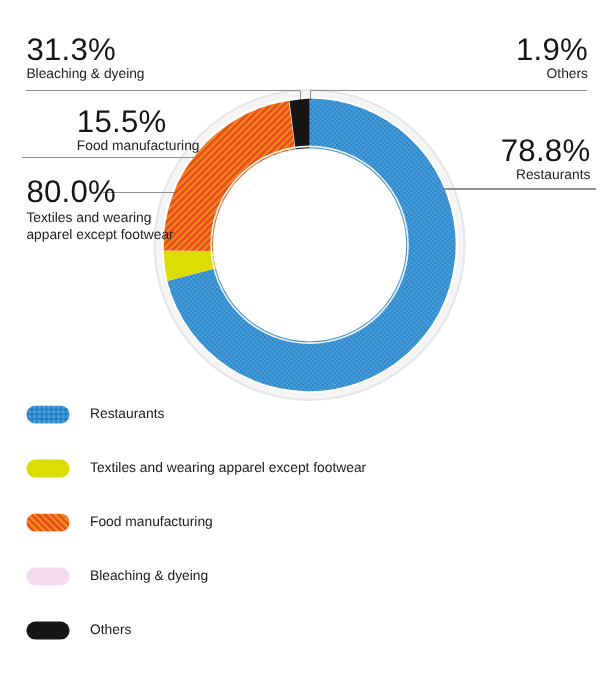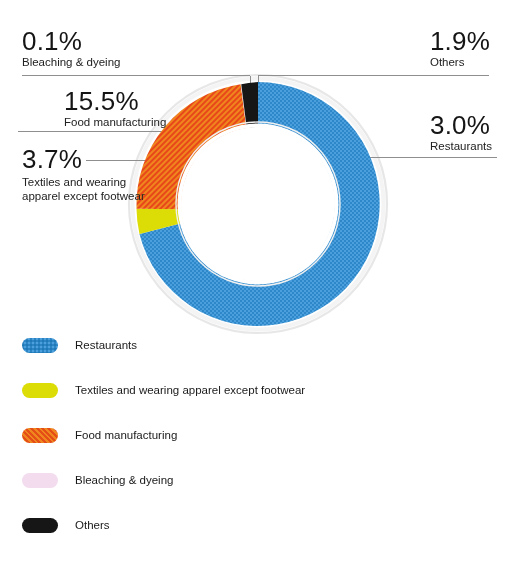--- a/index.html
+++ b/index.html
@@ -38,21 +38,21 @@
     white-space: nowrap;
   }
   .callout .cat {
     font-size: 11.5px;
     font-weight: 400;
     color: #222222;
     display: block;
     white-space: nowrap;
     margin-top: 3px;
   }
-  .callout.right { text-align: left; }
+  .callout.right { text-align: right; }
   .callout .cat.multi { white-space: normal; line-height: 1.22; }
 
   
   #label-bleaching { left: 22px;  top: 28px;  }
   #label-others    { right: 18px; top: 28px;  }
   #label-food      { left: 22px;  top: 88px; margin-left: 42px;  }
   #label-textiles  { left: 22px;  top: 146px; }
   #label-restaurants { right: 16px; top: 112px; }
 
   
@@ -147,41 +147,41 @@
       <path d="M 241.26 84.15 A 122 122 0 0 1 258 82
                L 258 127 A 77 77 0 0 0 246.79 128.81 Z" fill="#161616"></path>
     </g>
 
     <circle cx="258" cy="204" r="77" fill="#ffffff"></circle>
     <circle cx="258" cy="204" r="78.5" fill="none" stroke="#ffffff" stroke-width="4"></circle>
     <circle cx="258" cy="204" r="82" fill="none" stroke="#f0f0f0" stroke-width="1.4"></circle>
   </svg>
 
   <div class="callout" id="label-bleaching">
-    <span class="pct">0.1%</span>
+    <span class="pct">31.3%</span>
     <span class="cat">Bleaching &amp; dyeing</span>
   </div>
 
   <div class="callout right" id="label-others">
     <span class="pct">1.9%</span>
     <span class="cat">Others</span>
   </div>
 
   <div class="callout" id="label-food">
     <span class="pct">15.5%</span>
     <span class="cat">Food manufacturing</span>
   </div>
 
   <div class="callout" id="label-textiles">
-    <span class="pct">3.7%</span>
+    <span class="pct">80.0%</span>
     <span class="cat multi" style="width:140px;">Textiles and wearing apparel except footwear</span>
   </div>
 
   <div class="callout right" id="label-restaurants">
-    <span class="pct">3.0%</span>
+    <span class="pct">78.8%</span>
     <span class="cat">Restaurants</span>
   </div>
 
   <div id="legend">
 
     <div class="legend-item">
       <span class="legend-swatch" style="background:#4a9fdc;
                    background-image:
                      linear-gradient(90deg, rgba(20,110,175,.55) 50%, transparent 50%),
                      linear-gradient(0deg, rgba(20,110,175,.55) 50%, transparent 50%);

